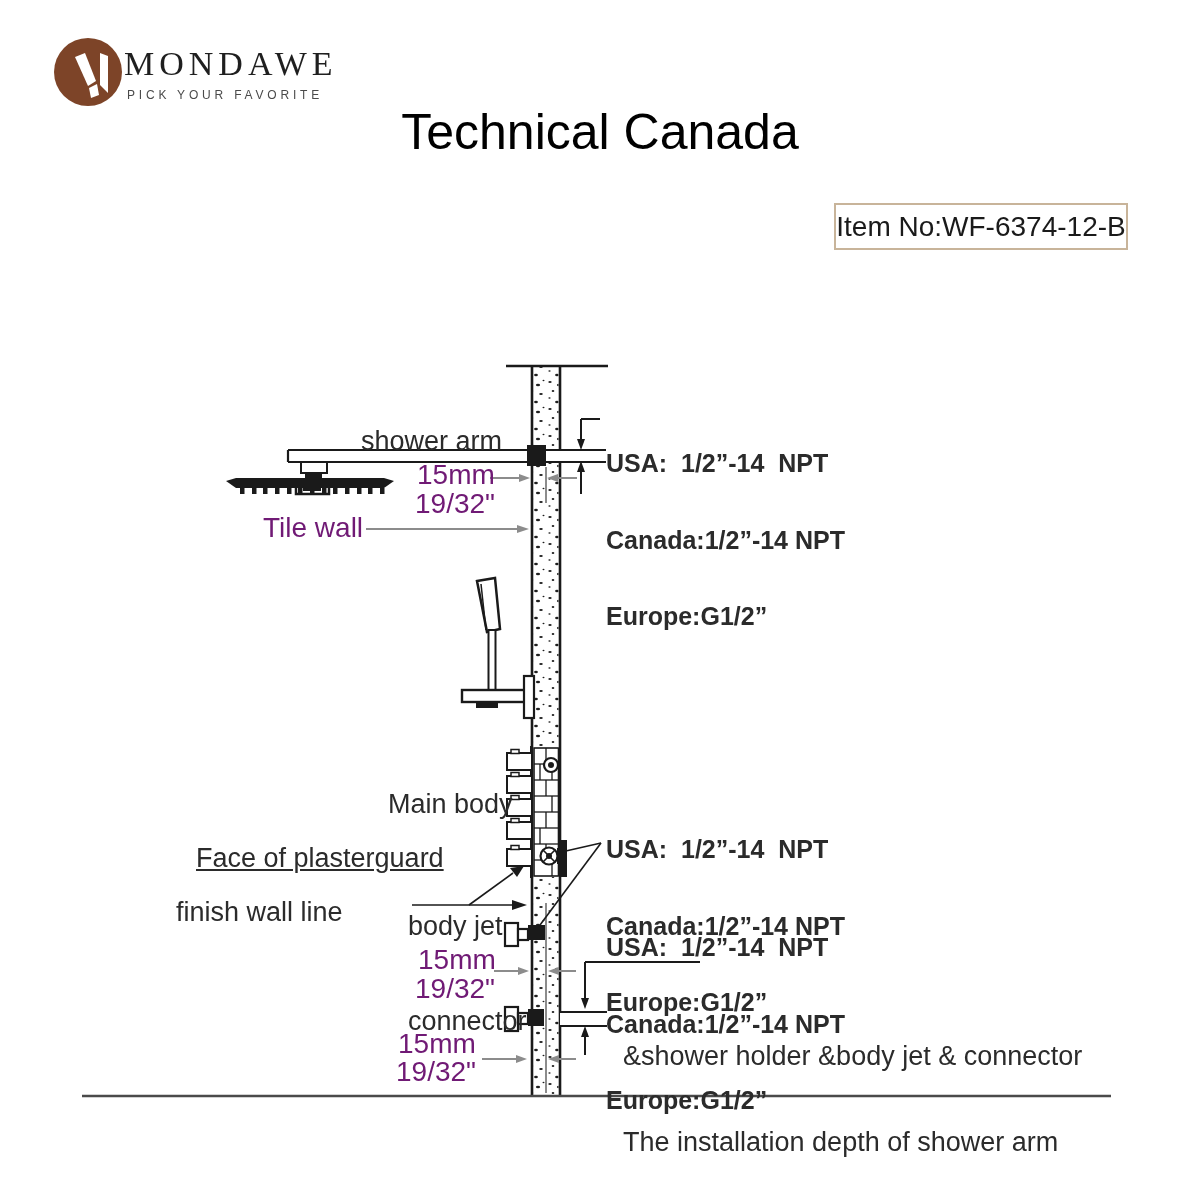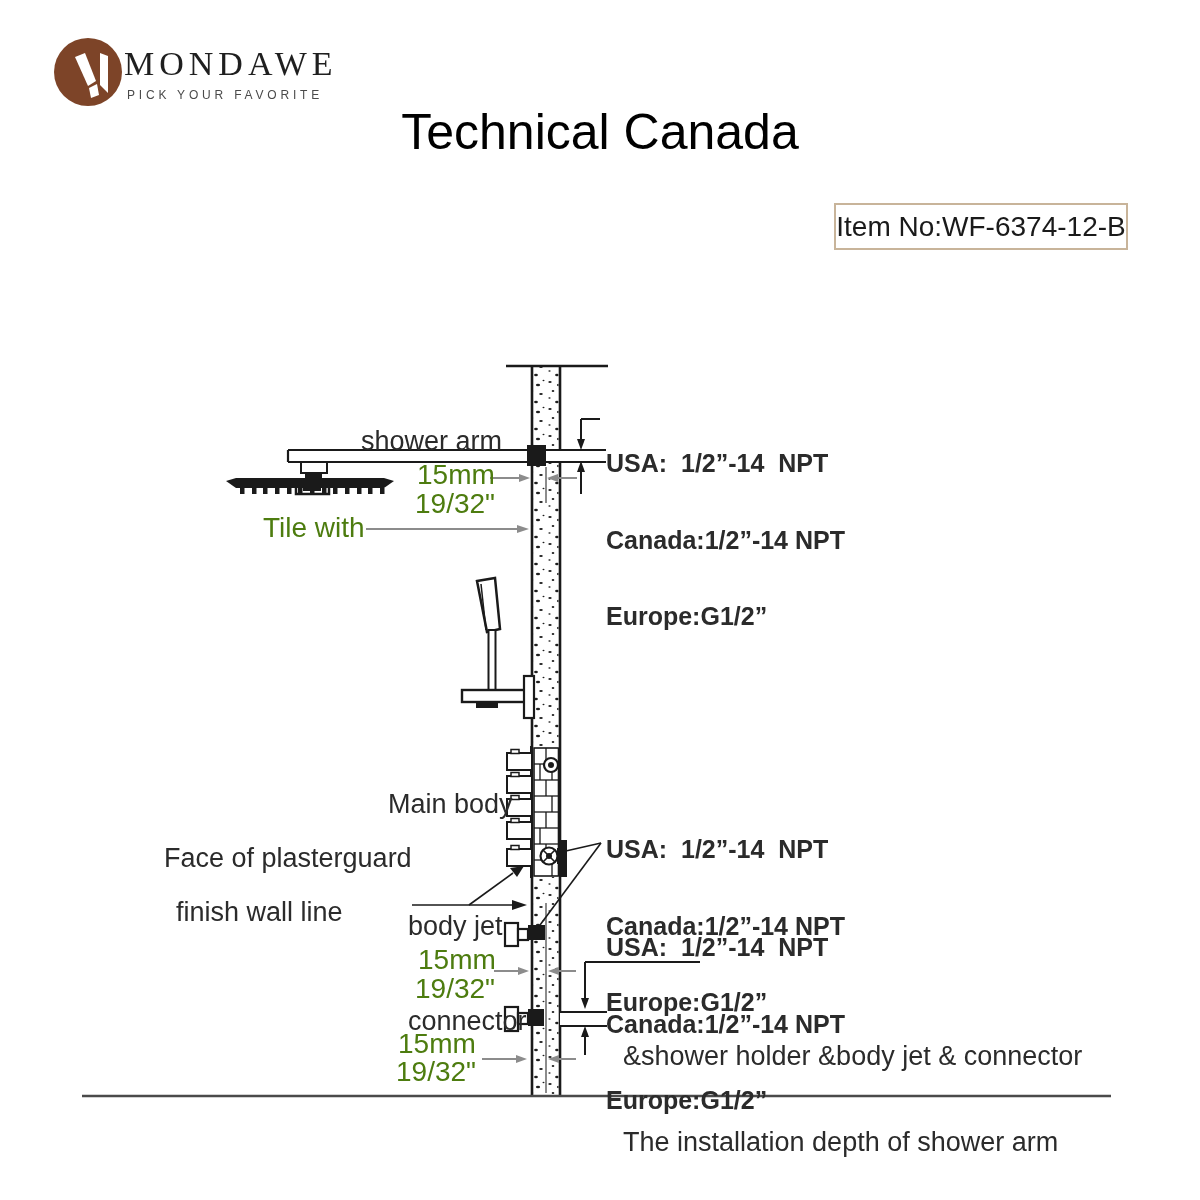--- a/index.html
+++ b/index.html
@@ -12,21 +12,21 @@
   .brand-tagline{position:absolute;left:127px;top:88px;font-size:12px;letter-spacing:3.8px;
                  color:#4a4a4a;font-weight:normal;white-space:nowrap;}
   .page-title{position:absolute;left:0;top:103px;width:1200px;text-align:center;
               font-size:50px;color:#000;white-space:nowrap;}
   .item-box{position:absolute;left:834px;top:203px;width:290px;height:43px;
             border:2px solid #c8b49a;display:flex;align-items:center;justify-content:center;
             font-size:28px;color:#1a1a1a;white-space:nowrap;}
   
   .drawing{position:absolute;left:0;top:0;}
   .lbl{position:absolute;font-size:27px;color:#2b2b2b;white-space:pre;}
-  .lbl.gray{color:#4d7c0f;font-size:28px;}
+  .lbl.gray{color:#701a75;font-size:28px;}
   .spec{position:absolute;font-size:25px;color:#2b2b2b;line-height:25.5px;white-space:pre;font-weight:bold;}
   .note{position:absolute;left:623px;top:985px;font-size:27px;color:#2b2b2b;
         line-height:28.5px;white-space:pre;}
 </style>
 </head>
 <body>
 
 <div class="page">
 
   <svg class="logo" viewBox="0 0 72 72">
@@ -212,25 +212,25 @@
       <line x1="585" y1="1055" x2="585" y2="1035"></line>
       <polygon points="585,1026 581,1037 589,1037" stroke="none"></polygon>
     </g>
   </svg>
 
   <div class="lbl" style="left:333px;top:426px;margin-left:28px;">shower arm</div>
 
   <div class="lbl gray" style="left:417px;top:459px;">15mm</div>
   <div class="lbl gray" style="left:415px;top:488px;">19/32"</div>
 
-  <div class="lbl gray" style="left:263px;top:512px;">Tile with</div>
+  <div class="lbl gray" style="left:263px;top:512px;">Tile wall</div>
 
   <div class="lbl" style="left:388px;top:789px;">Main body</div>
 
-  <div class="lbl" style="left:164px;top:843px;">Face of plasterguard</div>
+  <div class="lbl" style="left:196px;top:843px;text-decoration:underline;">Face of plasterguard</div>
   <div class="lbl" style="left:176px;top:897px;">finish wall line</div>
 
   <div class="lbl" style="left:408px;top:911px;">body jet</div>
 
   <div class="lbl gray" style="left:418px;top:944px;">15mm</div>
   <div class="lbl gray" style="left:415px;top:973px;">19/32"</div>
 
   <div class="lbl" style="left:408px;top:1006px;">connector</div>
 
   <div class="lbl gray" style="left:398px;top:1028px;">15mm</div>

